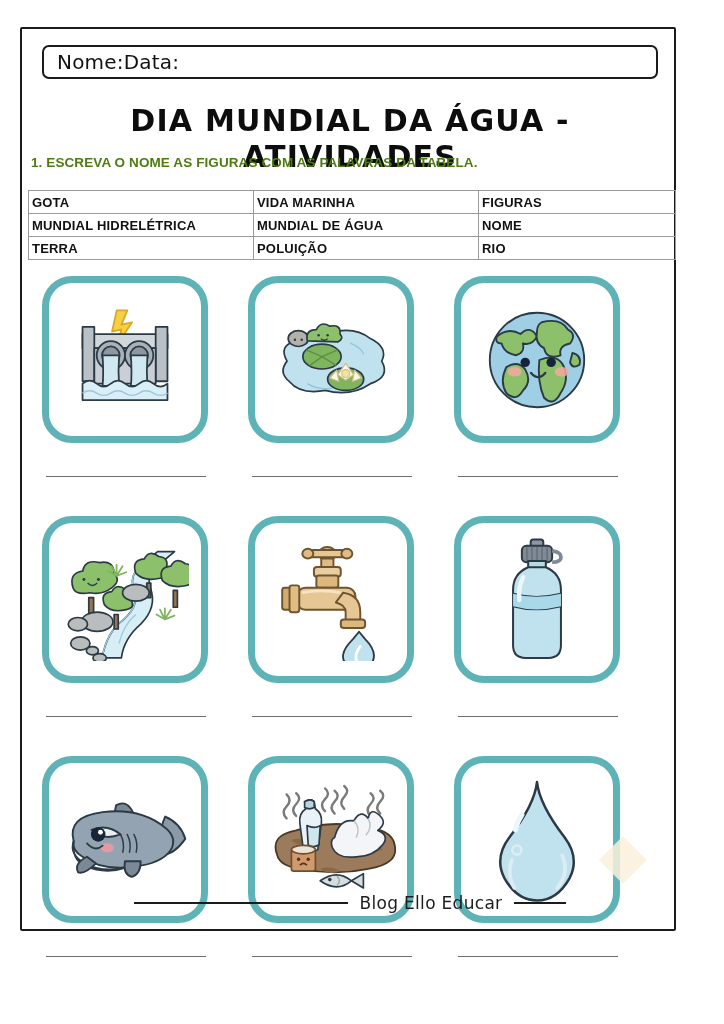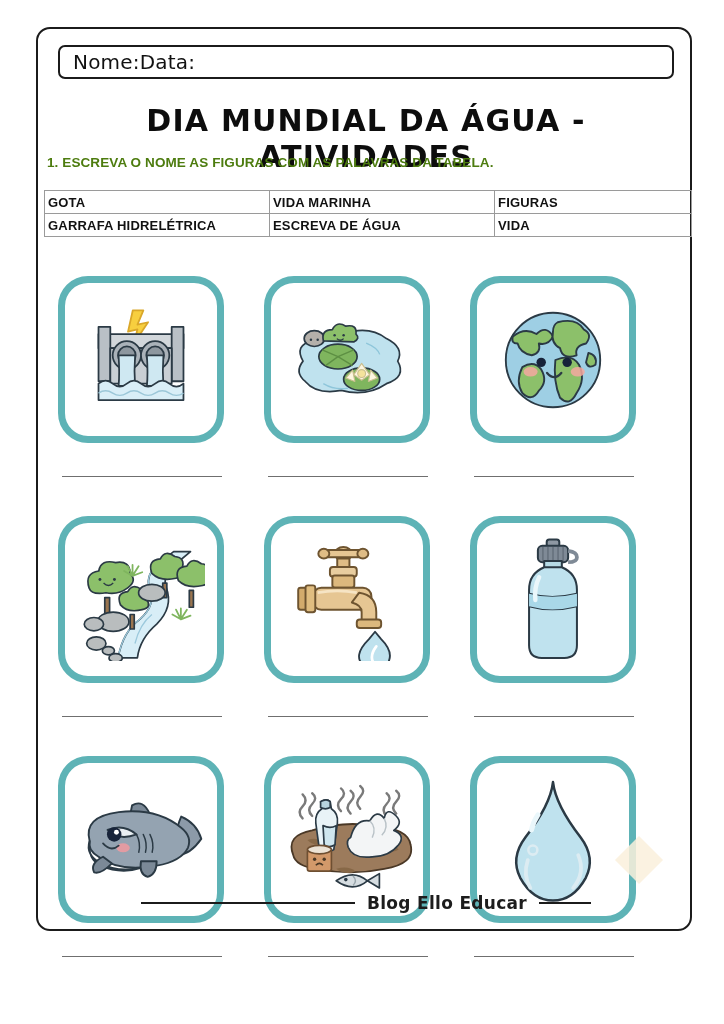--- a/index.html
+++ b/index.html
@@ -10,26 +10,26 @@
   body {
     width: 724px;
     height: 1024px;
     font-family: "Liberation Sans", sans-serif;
     overflow: hidden;
     position: relative;
   }
 
   #page {
     position: absolute;
-    left: 36px;
+    left: 20px;
     top: 27px;
     width: 656px;
     height: 904px;
     border: 2.5px solid #1b1b1b;
-    border-radius: 14px;
+    border-radius: 2px;
     box-sizing: border-box;
   }
 
   
   #namebar {
     position: absolute;
     left: 20px;
     top: 16px;
     width: 616px;
     height: 34px;
@@ -153,21 +153,21 @@
     gap: 12px;
   }
   #footer .rule {
     height: 0;
     border-top: 2.5px solid #1b1b1b;
   }
   #footer .rule.left  { width: 214px; }
   #footer .rule.right { width: 52px; }
   #footer-text {
     font-family: "DejaVu Sans", sans-serif;
-    font-weight: 700;
+    font-weight: 400;
     font-size: 17px;
     color: #1d1d1d;
     letter-spacing: 0.3px;
     white-space: nowrap;
   }
 
   
   #watermark {
     position: absolute;
     right: 34px;
@@ -194,23 +194,28 @@
   <div id="instruction">1. ESCREVA O NOME AS FIGURAS COM AS PALAVRAS DA TABELA.</div>
 
   <table id="wordtable">
     <tbody>
       <tr>
         <td class="col0">GOTA</td>
         <td class="col1">VIDA MARINHA</td>
         <td class="col2">FIGURAS</td>
       </tr>
       <tr>
-        <td class="col0">GARRAFA HIDRELÉTRICA</td>
-        <td class="col1">ESCREVA DE ÁGUA</td>
-        <td class="col2">VIDA</td>
+        <td class="col0">MUNDIAL HIDRELÉTRICA</td>
+        <td class="col1">MUNDIAL DE ÁGUA</td>
+        <td class="col2">NOME</td>
+      </tr>
+      <tr>
+        <td class="col0">TERRA</td>
+        <td class="col1">POLUIÇÃO</td>
+        <td class="col2">RIO</td>
       </tr>
     </tbody>
   </table>
 
   <div id="grid">
 
     <div class="grid-row">
 
       <div class="cell c0">
         <div class="card">

